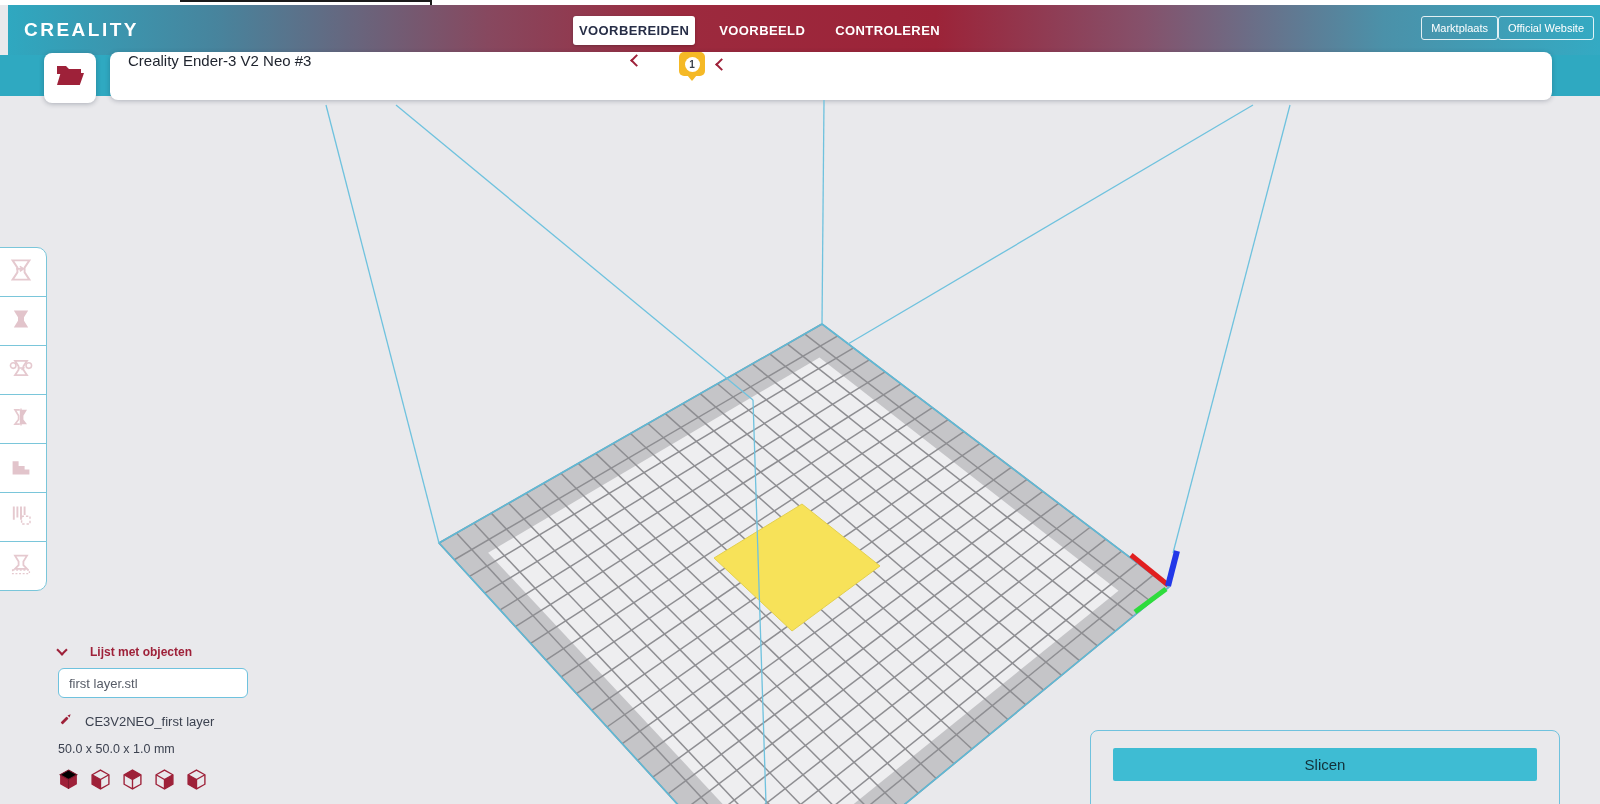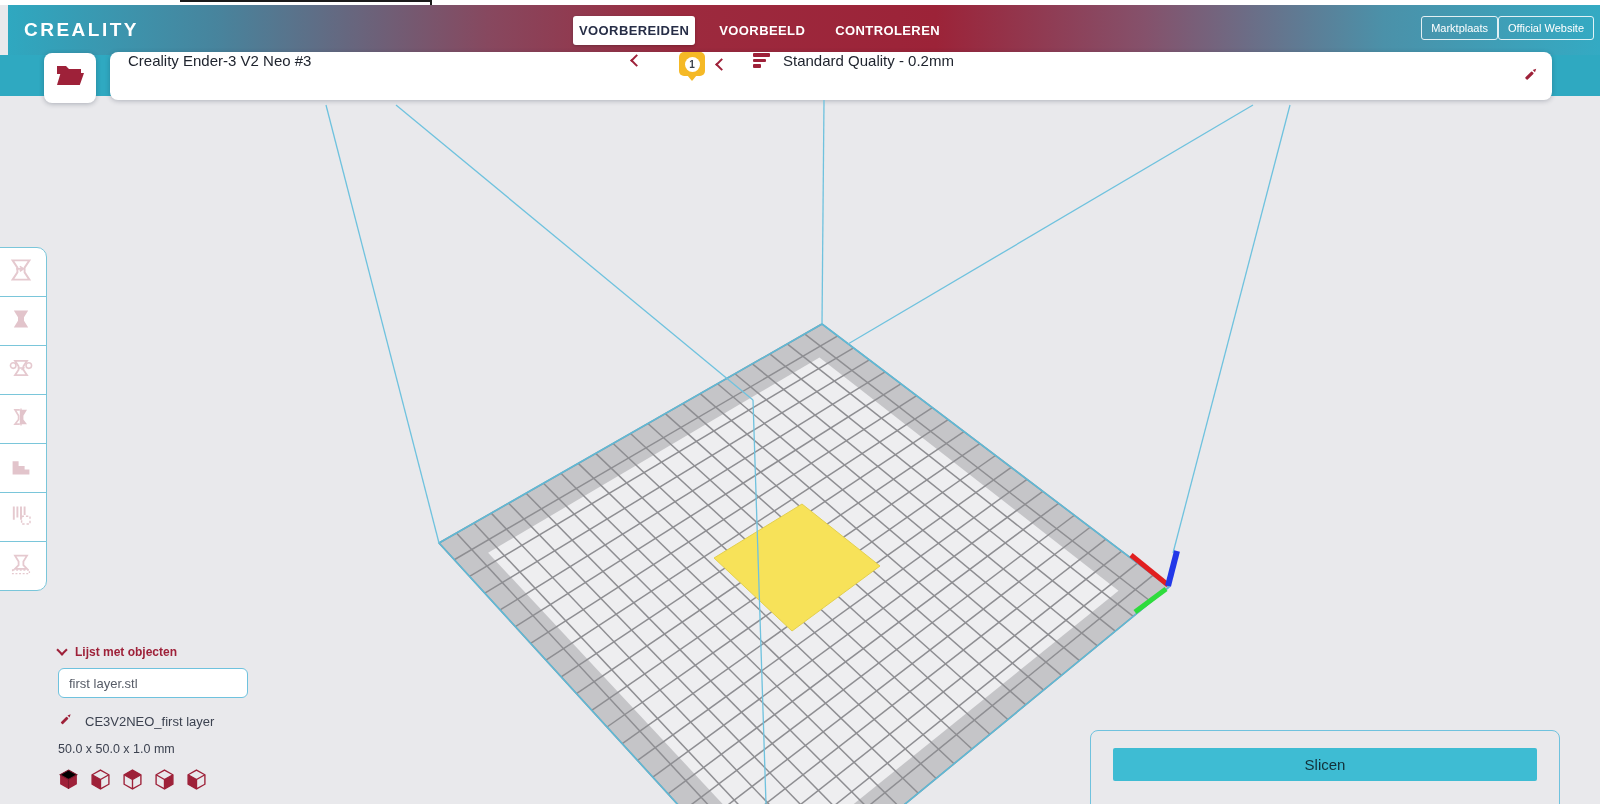--- a/index.html
+++ b/index.html
@@ -53,21 +53,21 @@
   .ltool{width:53px;height:50px;background:#ffffff;border:1px solid #7ac6da;margin-top:-1px;
     display:flex;align-items:center;justify-content:center;cursor:pointer;}
   .ltool:first-child{border-radius:0 10px 0 0;margin-top:0;}
   .ltool:last-child{border-radius:0 0 10px 0;}
 
   
   #viewport{position:absolute;left:0;top:100px;width:1600px;height:704px;}
 
   
   .objpanel{position:absolute;left:58px;top:645px;}
-  .obj-title-row{display:flex;align-items:center;gap:9px;cursor:pointer;}
+  .obj-title-row{display:flex;align-items:center;gap:24px;cursor:pointer;}
   .obj-chev{width:8px;height:8px;border-left:2.5px solid #9e2139;border-bottom:2.5px solid #9e2139;transform:rotate(-45deg);margin-top:-4px;}
   .obj-title{font-size:12px;font-weight:600;color:#9e2139;}
   .obj-file{margin-top:9px;width:190px;height:30px;background:#ffffff;border:1.5px solid #6fc2de;border-radius:6px;
     display:flex;align-items:center;padding-left:10px;font-size:13px;color:#565b66;cursor:pointer;}
   .obj-name-row{margin-top:13px;display:flex;align-items:center;gap:11px;}
   .obj-name{font-size:13px;color:#3c4250;}
   .obj-dims{margin-top:11px;font-size:12.5px;color:#3c4250;}
   .viewcubes{margin-top:13px;display:flex;gap:11px;}
   .viewcube{cursor:pointer;}
 
@@ -116,37 +116,20 @@
       <span class="chev"></span>
     </div>
     <div class="cfg-div"></div>
     <div class="cfg-sec sec-extruder">
       <span class="badge">
         <span class="circ">1</span>
       </span>
       <span class="chev"></span>
     </div>
     <div class="cfg-div"></div>
-    <div class="cfg-sec sec-settings">
-      <span class="layers-ic">
-        <div style="width:17px;"></div>
-          <div style="width:13px;"></div>
-          <div style="width:8px;"></div>
-      </span>
-      <span class="profile-txt">Standard Quality - 0.2mm</span>
-
-      <span class="edit-pencil">
-        <svg width="18" height="18" viewBox="0 0 18 18">
-          <g fill="#9e2139" transform="rotate(-135 9 9)">
-            <rect x="7.4" y="2" width="3.2" height="9.5" rx="0.8"></rect>
-            <path d="M7.4 13l1.6 3.4L10.6 13z"></path>
-          </g>
-        </svg>
-      </span>
-    </div>
   </div>
 
   <div class="ltools">
     <div class="ltool">
       <span>
         <svg width="24" height="24" viewBox="0 0 20 20">
             <path d="M3 2h14l-4 6v4l4 6H3l4-6V8z" fill="none" stroke="#e5c9cf" stroke-width="1.6"></path>
             <path d="M6 9h5M9 7l3 2-3 2" stroke="#e5c9cf" stroke-width="1.4" fill="none"></path>
           </svg>
       </span>

